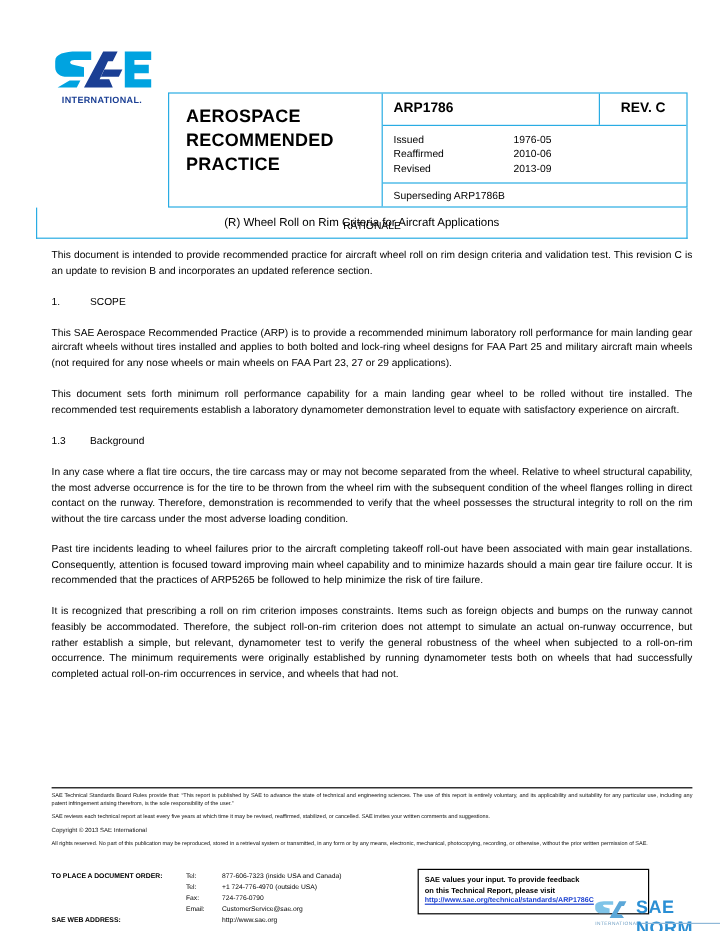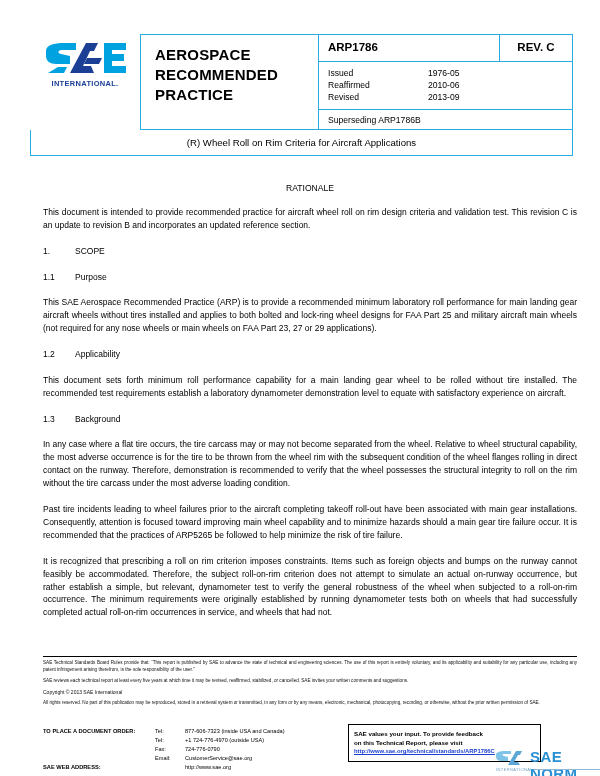--- a/index.html
+++ b/index.html
@@ -54,20 +54,21 @@
     font-weight: bold;
     letter-spacing: 0.3px;
     color: #1b3f94;
     margin-top: 3px;
   }
   .hdr-table {
     flex: 1 1 auto;
     border: 1.6px solid #29ace3;
     display: flex;
     flex-direction: column;
+    margin-top: 43px;
   }
   .hdr-top {
     display: flex;
     min-height: 88px;
   }
   .hdr-title-cell {
     flex: 1 1 auto;
     border-right: 1.6px solid #29ace3;
     padding: 10px 0 0 14px;
     box-sizing: border-box;
@@ -317,29 +318,23 @@
     </div>
 
     <div class="body">
       <div class="centered">RATIONALE</div>
       <p class="para">This document is intended to provide recommended practice for aircraft wheel roll on rim design criteria and validation test. This revision C is an update to revision B and incorporates an updated reference section.</p>
 
       <div class="heading">
         <span class="num">1.</span><span>SCOPE</span>
       </div>
 
-      <div class="heading">
-        <span class="num">1.1</span><span>Purpose</span>
-      </div>
 
       <p class="para">This SAE Aerospace Recommended Practice (ARP) is to provide a recommended minimum laboratory roll performance for main landing gear aircraft wheels without tires installed and applies to both bolted and lock-ring wheel designs for FAA Part 25 and military aircraft main wheels (not required for any nose wheels or main wheels on FAA Part 23, 27 or 29 applications).</p>
 
-      <div class="heading">
-        <span class="num">1.2</span><span>Applicability</span>
-      </div>
 
       <p class="para">This document sets forth minimum roll performance capability for a main landing gear wheel to be rolled without tire installed. The recommended test requirements establish a laboratory dynamometer demonstration level to equate with satisfactory experience on aircraft.</p>
 
       <div class="heading">
         <span class="num">1.3</span><span>Background</span>
       </div>
 
       <p class="para">In any case where a flat tire occurs, the tire carcass may or may not become separated from the wheel. Relative to wheel structural capability, the most adverse occurrence is for the tire to be thrown from the wheel rim with the subsequent condition of the wheel flanges rolling in direct contact on the runway. Therefore, demonstration is recommended to verify that the wheel possesses the structural integrity to roll on the rim without the tire carcass under the most adverse loading condition.</p>
       <p class="para">Past tire incidents leading to wheel failures prior to the aircraft completing takeoff roll-out have been associated with main gear installations. Consequently, attention is focused toward improving main wheel capability and to minimize hazards should a main gear tire failure occur.  It is recommended that the practices of ARP5265 be followed to help minimize the risk of tire failure.</p>
       <p class="para">It is recognized that prescribing a roll on rim criterion imposes constraints. Items such as foreign objects and bumps on the runway cannot feasibly be accommodated. Therefore, the subject roll-on-rim criterion does not attempt to simulate an actual on-runway occurrence, but rather establish a simple, but relevant, dynamometer test to verify the general robustness of the wheel when subjected to a roll-on-rim occurrence.   The minimum requirements were originally established by running dynamometer tests both on wheels that had successfully completed actual roll-on-rim occurrences in service, and wheels that had not.</p>

